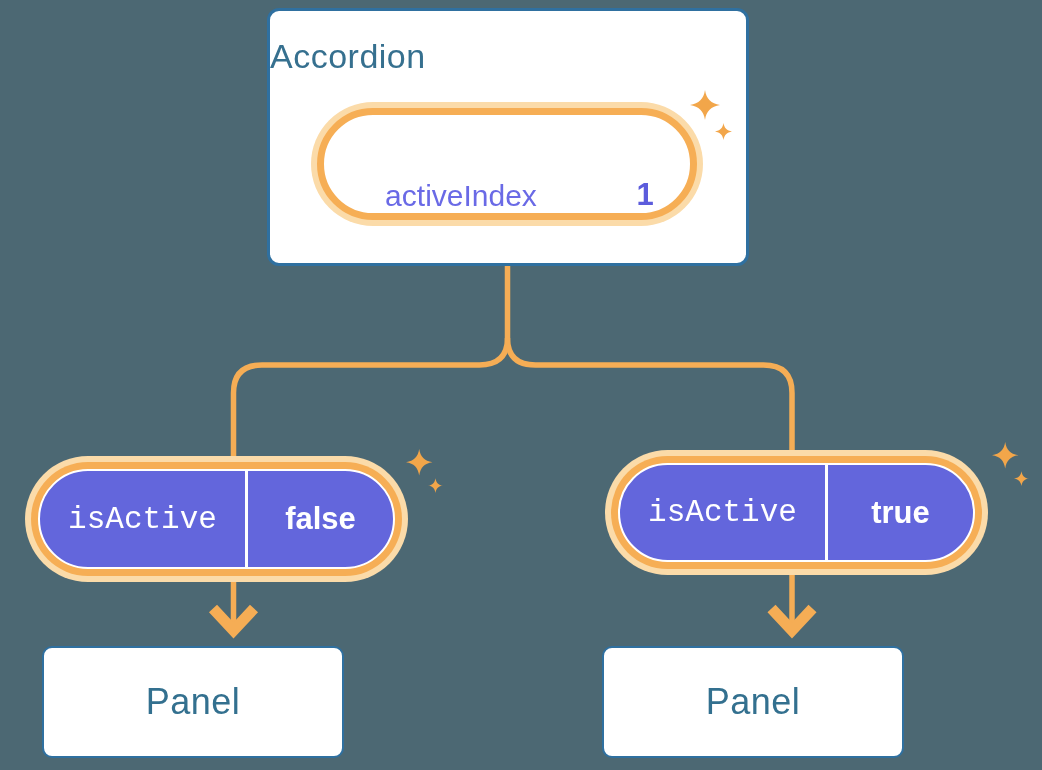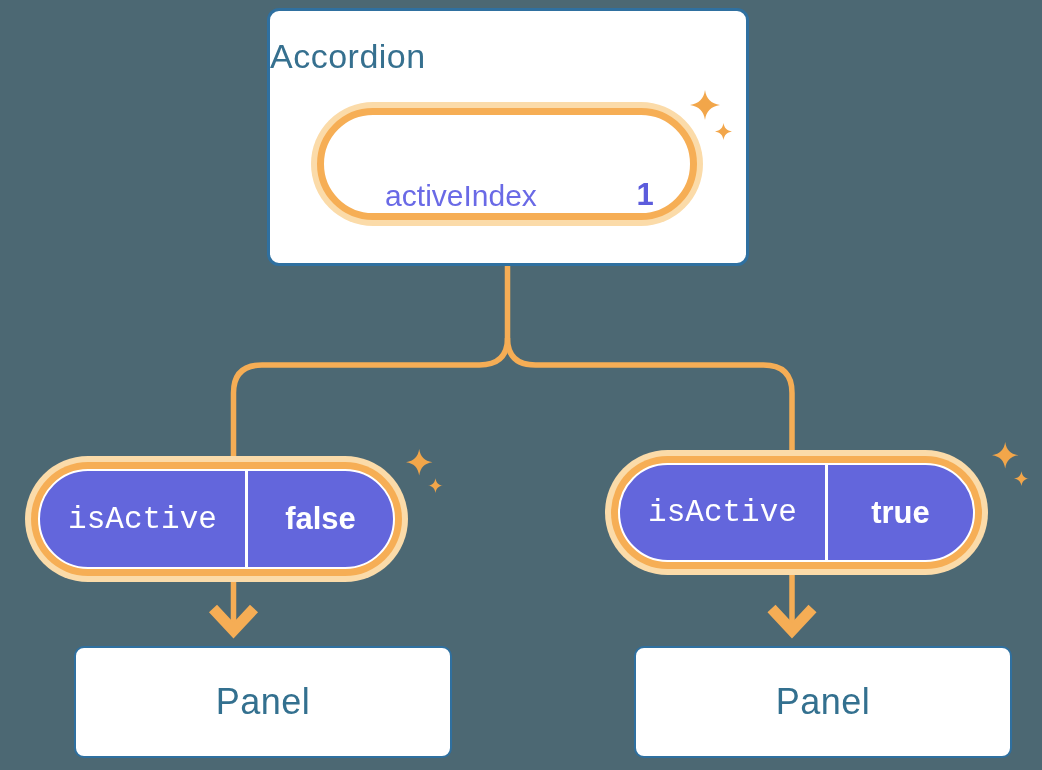--- a/index.html
+++ b/index.html
@@ -95,28 +95,27 @@
     width: 145px;
     display: flex; align-items: center; justify-content: center;
     font-size: 31px;
     font-weight: 700;
     color: #ffffff;
   }
 
   .panel-card {
     position: absolute;
     top: 646px;
-    width: 378px; height: 112px;
+    width: 302px; height: 112px;
     box-sizing: border-box;
     background: #ffffff;
     border: 2.5px solid #2F70A0;
     border-radius: 10px;
     display: flex; align-items: center; justify-content: center;
     z-index: 2;
-    margin-left: 32px;
   }
   .panel-card-left  { left: 42px; }
   .panel-card-right { left: 602px; }
 
   .panel-title {
     font-size: 36px;
     font-weight: 500;
     color: #33708F;
     letter-spacing: 0.5px;
   }

